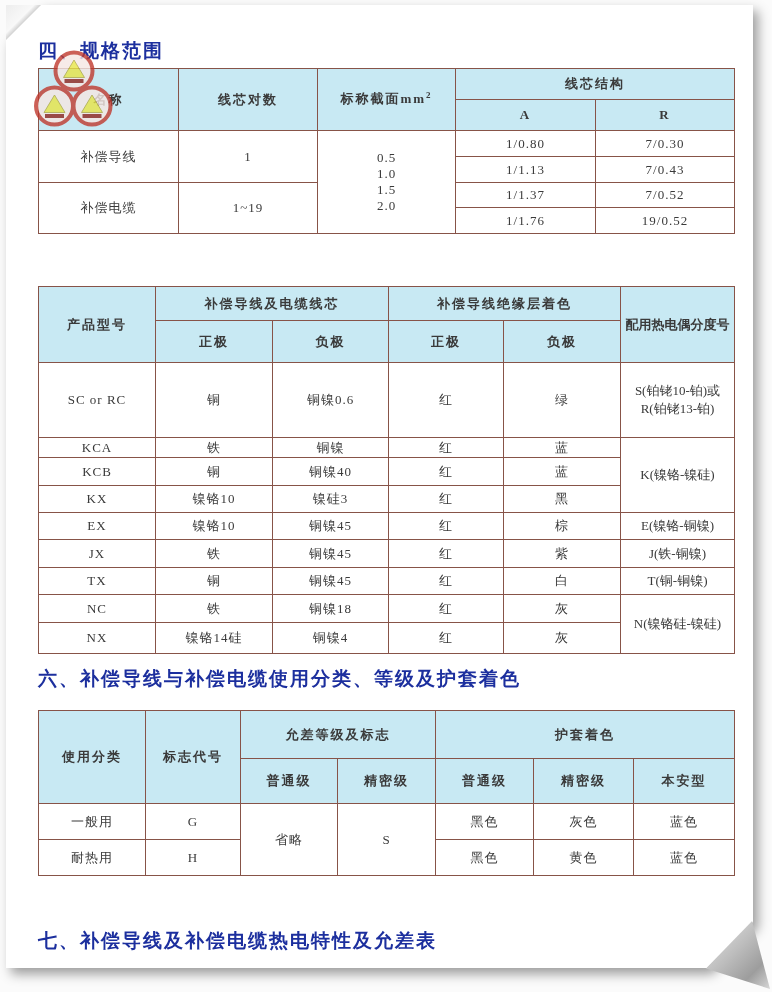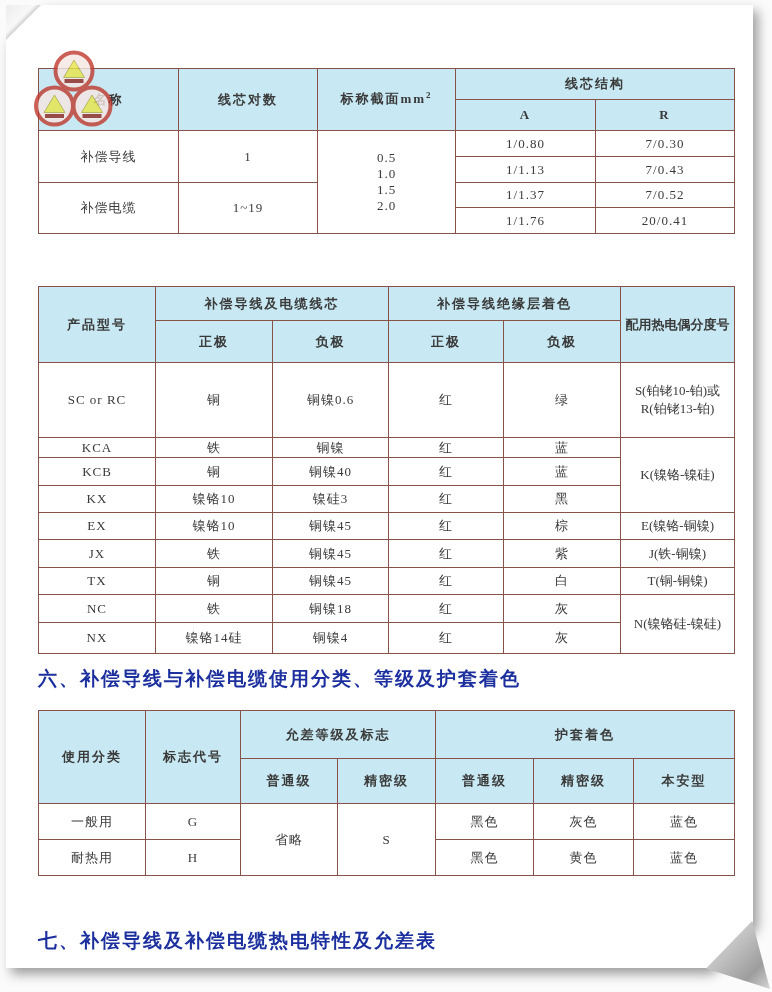--- a/index.html
+++ b/index.html
@@ -51,20 +51,21 @@
       <circle cx="20.5" cy="56" r="18.5" fill="#f6e7e3" stroke="#c0392e" stroke-width="4"></circle>
       <polygon points="20.5,45 10,62.5 31,62.5" fill="#e8e546" stroke="#a3992e" stroke-width="0.8"></polygon>
       <rect x="11" y="64" width="19" height="4" fill="#8e241d"></rect>
       <circle cx="58" cy="56" r="18.5" fill="#f6e7e3" stroke="#c0392e" stroke-width="4"></circle>
       <polygon points="58,45 47.5,62.5 68.5,62.5" fill="#e8e546" stroke="#a3992e" stroke-width="0.8"></polygon>
       <rect x="48.5" y="64" width="19" height="4" fill="#8e241d"></rect>
     </g>
   </svg>
 
   <div class="content">
+    <div class="sec-title" style="top:38px">四、规格范围</div>
 
     <div class="tbl-wrap" style="top:68px">
       <table>
         <colgroup>
             <col style="width:140px">
             <col style="width:139px">
             <col style="width:138px">
             <col style="width:140px">
             <col style="width:139px">
           </colgroup>
@@ -96,21 +97,21 @@
           <td>7/0.43</td>
         </tr>
         <tr style="height:25px">
           <td rowspan="2">补偿电缆</td>
           <td rowspan="2">1~19</td>
           <td>1/1.37</td>
           <td>7/0.52</td>
         </tr>
         <tr style="height:26px">
           <td>1/1.76</td>
-          <td>20/0.41</td>
+          <td>19/0.52</td>
         </tr>
       </tbody>
         </table>
     </div>
 
 
     <div class="tbl-wrap" style="top:286px">
       <table>
         <colgroup>
             <col style="width:117px">

